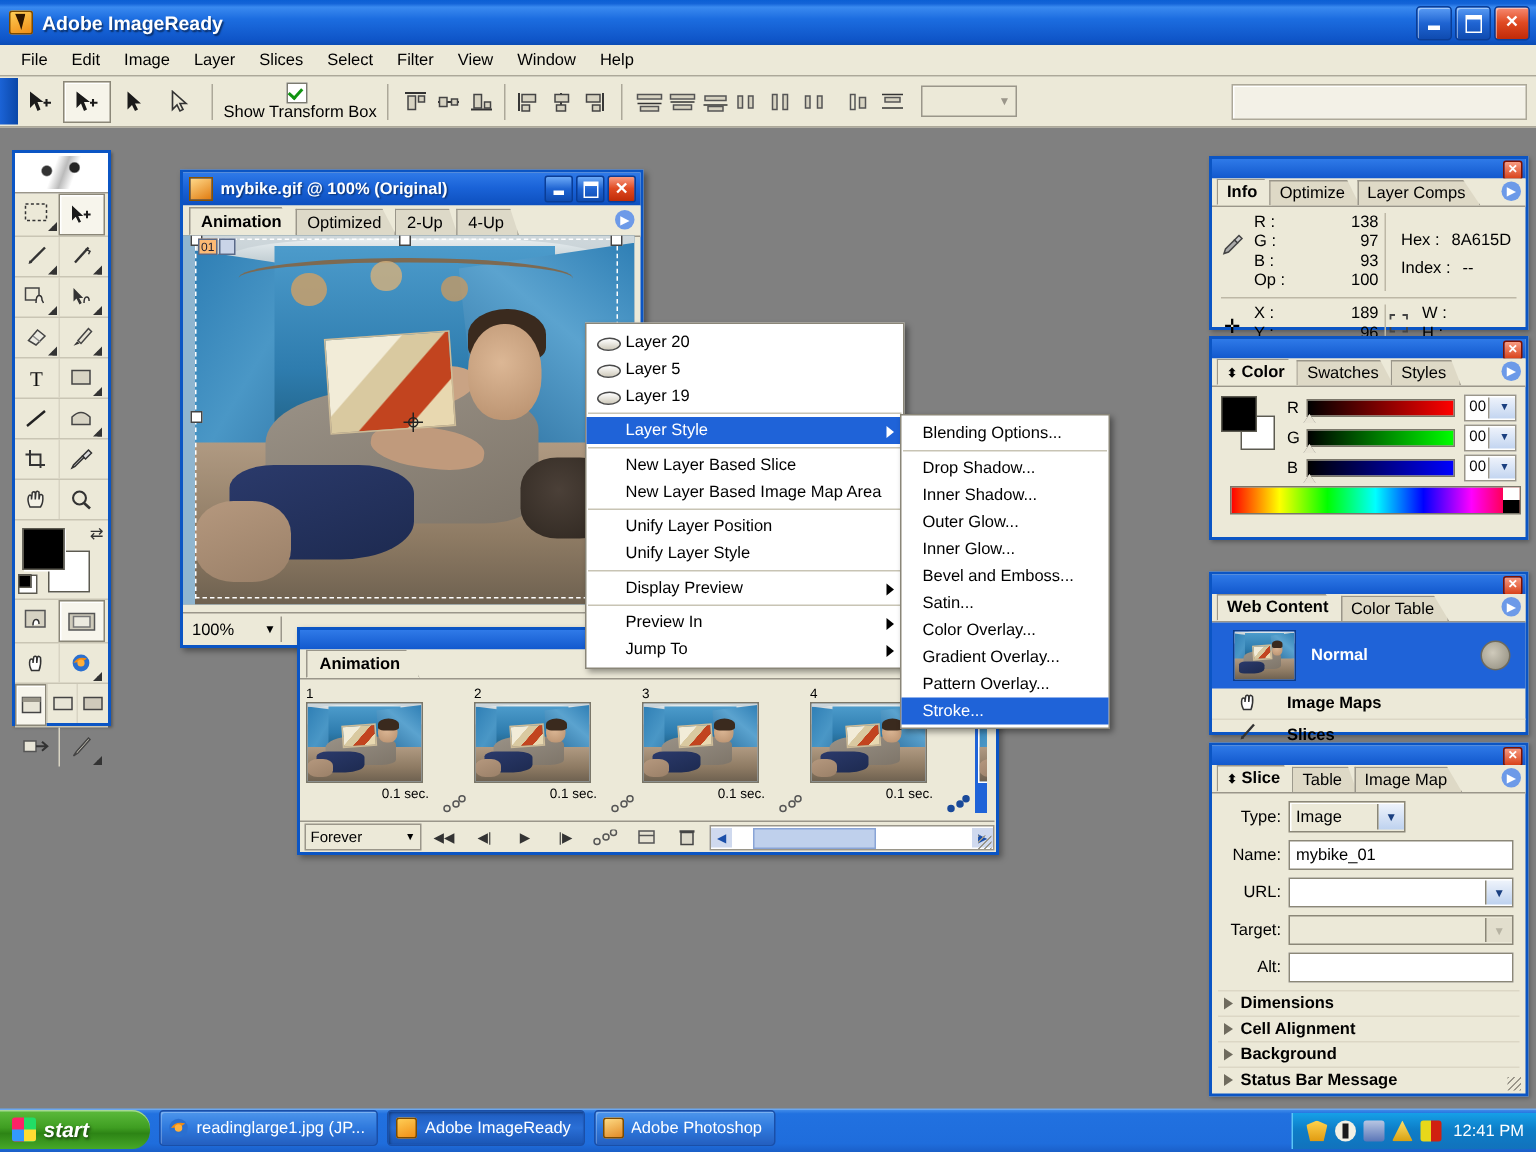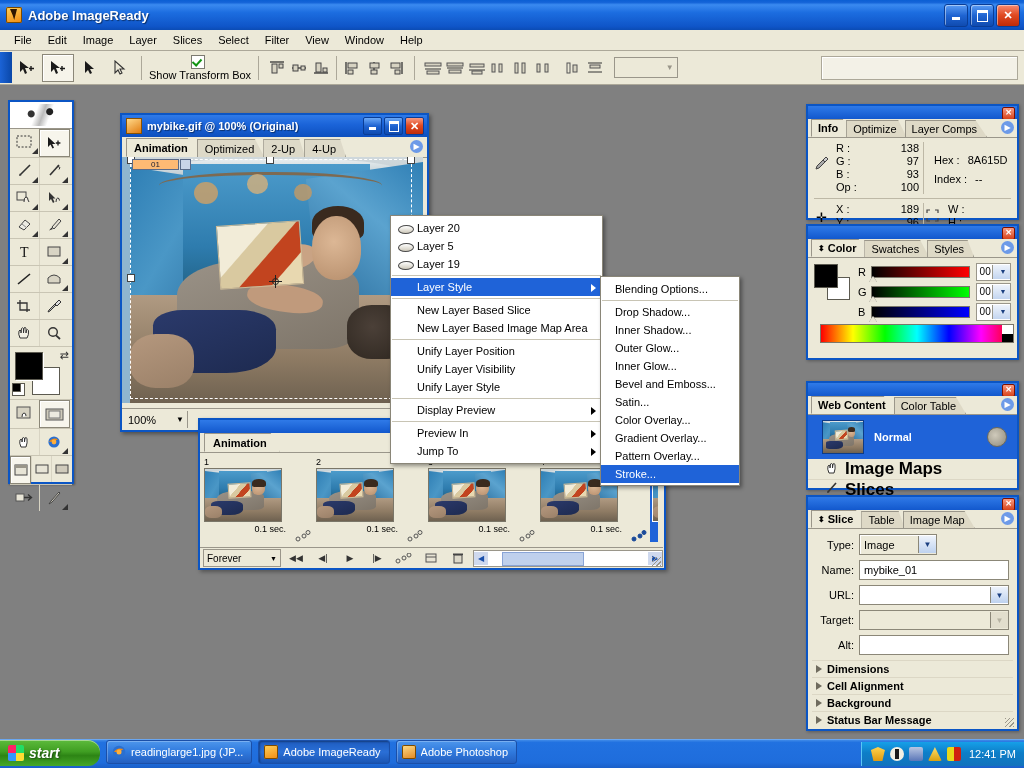--- a/index.html
+++ b/index.html
@@ -100,21 +100,21 @@
   .ruler-v{position:absolute;left:0;top:0;width:8px;height:246px;background:#8fb5cf;z-index:3;}
   .img-area{position:absolute;left:8px;top:0;width:293px;height:246px;overflow:hidden;}
   .marquee{position:absolute;left:8px;top:2px;width:280px;height:238px;border:1px dashed #fff;z-index:4;pointer-events:none;}
   .t-handle{position:absolute;width:6px;height:6px;border:1px solid #444;background:#fff;z-index:5;}
   .xhair{position:absolute;left:147px;top:118px;width:13px;height:13px;z-index:5;}
   .xhair:before,.xhair:after{content:"";position:absolute;background:#222;}
   .xhair:before{left:0;top:6px;width:13px;height:1px;}
   .xhair:after{left:6px;top:0;width:1px;height:13px;}
   .xhair span{position:absolute;left:3px;top:3px;width:5px;height:5px;border:1px solid #222;border-radius:50%;}
   .slicebadge{position:absolute;left:10px;top:2px;z-index:6;display:flex;align-items:center;gap:1px;}
-  .slicebadge .n{background:#fdba74;color:#223;font-size:8px;padding:0 18px;border:1px solid #5a6a88;}
+  .slicebadge .n{background:#fdba74;color:#223;font-size:8px;padding:0 1px;border:1px solid #5a6a88;}
   .slicebadge .b{width:9px;height:9px;background:#c9d4e8;border:1px solid #5a6a88;}
   .doc-status{position:absolute;left:0;bottom:0;width:301px;height:21px;background:#ece9d8;border-top:1px solid #9a968a;display:flex;align-items:center;}
   .zoombox{width:56px;height:17px;margin-left:3px;display:flex;align-items:center;justify-content:space-between;padding:0 3px;font-size:11px;}
   .zoombox .car{font-size:8px;}
   .status-sep{width:1px;height:17px;background:#9a968a;}
   .status-field{flex:1;height:17px;}
 
   
   .photo{position:absolute;inset:0;background:#b9c6cf;}
   .p-sky{position:absolute;left:0;top:0;width:100%;height:26%;
@@ -220,21 +220,21 @@
   .sknob:after{content:"";position:absolute;left:-4px;top:0;width:0;height:0;border-left:4px solid transparent;border-right:4px solid transparent;border-bottom:6px solid transparent;}
   .numbox{width:36px;height:16px;border:1px solid #9a968a;background:#fff;margin-left:6px;display:flex;align-items:center;justify-content:space-between;}
   .numbox span{font-size:10px;padding-left:3px;}
   .numbox .dd{width:14px;height:14px;background:linear-gradient(180deg,#eef3fb,#c3d5f0);border-left:1px solid #9a968a;
     display:flex;align-items:center;justify-content:center;font-size:7px;color:#1a3f80;}
   .spectrum{margin-left:6px;margin-top:4px;width:192px;height:17px;border:1px solid #7a766a;
     background:linear-gradient(90deg,#ff0000,#ffff00,#00ff00,#00ffff,#0000ff,#ff00ff,#ff0000);position:relative;}
   .spectrum:after{content:"";position:absolute;right:0;top:0;width:11px;height:100%;background:linear-gradient(180deg,#fff 0 50%,#000 50% 100%);}
 
   .wc-body{padding:0;}
-  .wc-row{height:20px;display:flex;align-items:center;padding-left:16px;gap:7px;border-bottom:1px solid #dcd7c5;font-size:17px;font-weight:bold;}
+  .wc-row{height:20px;display:flex;align-items:center;padding-left:16px;gap:20px;border-bottom:1px solid #dcd7c5;font-size:11px;font-weight:bold;}
   .wc-sel{height:44px;background:#1f63d8;display:flex;align-items:center;padding-left:14px;gap:10px;position:relative;}
   .wc-thumb{width:40px;height:32px;border:1px solid #0d3b87;overflow:hidden;position:relative;}
   .wc-sel .lbl{color:#fff;font-weight:bold;font-size:11px;}
   .wc-gear{position:absolute;right:10px;top:12px;width:18px;height:18px;border-radius:50%;
     background:radial-gradient(circle at 40% 40%,#cfcabb,#8e8a7c);border:1px solid #6e6a5c;}
 
   .slice-body{padding:5px 4px 0 4px;font-size:11px;}
   .frow{display:flex;align-items:center;margin-bottom:5px;}
   .frow .lb{width:42px;text-align:right;padding-right:5px;}
   .fsel{width:72px;height:19px;border:1px solid #8b8778;background:#ece9d8;box-shadow:inset 1px 1px 0 #fff;
@@ -1135,23 +1135,20 @@
         <span>New Layer Based Slice</span>
       </div>
     <div class="mi">
         <span>New Layer Based Image Map Area</span>
       </div>
     <div class="sep"></div>
     <div class="mi">
         <span>Unify Layer Position</span>
       </div>
     <div class="mi">
-        <span>Unify Layer Visibility</span>
-      </div>
-    <div class="mi">
         <span>Unify Layer Style</span>
       </div>
     <div class="sep"></div>
     <div class="mi">
         <span>Display Preview</span>
         <span class="sub"></span>
       </div>
     <div class="sep"></div>
     <div class="mi">
         <span>Preview In</span>

